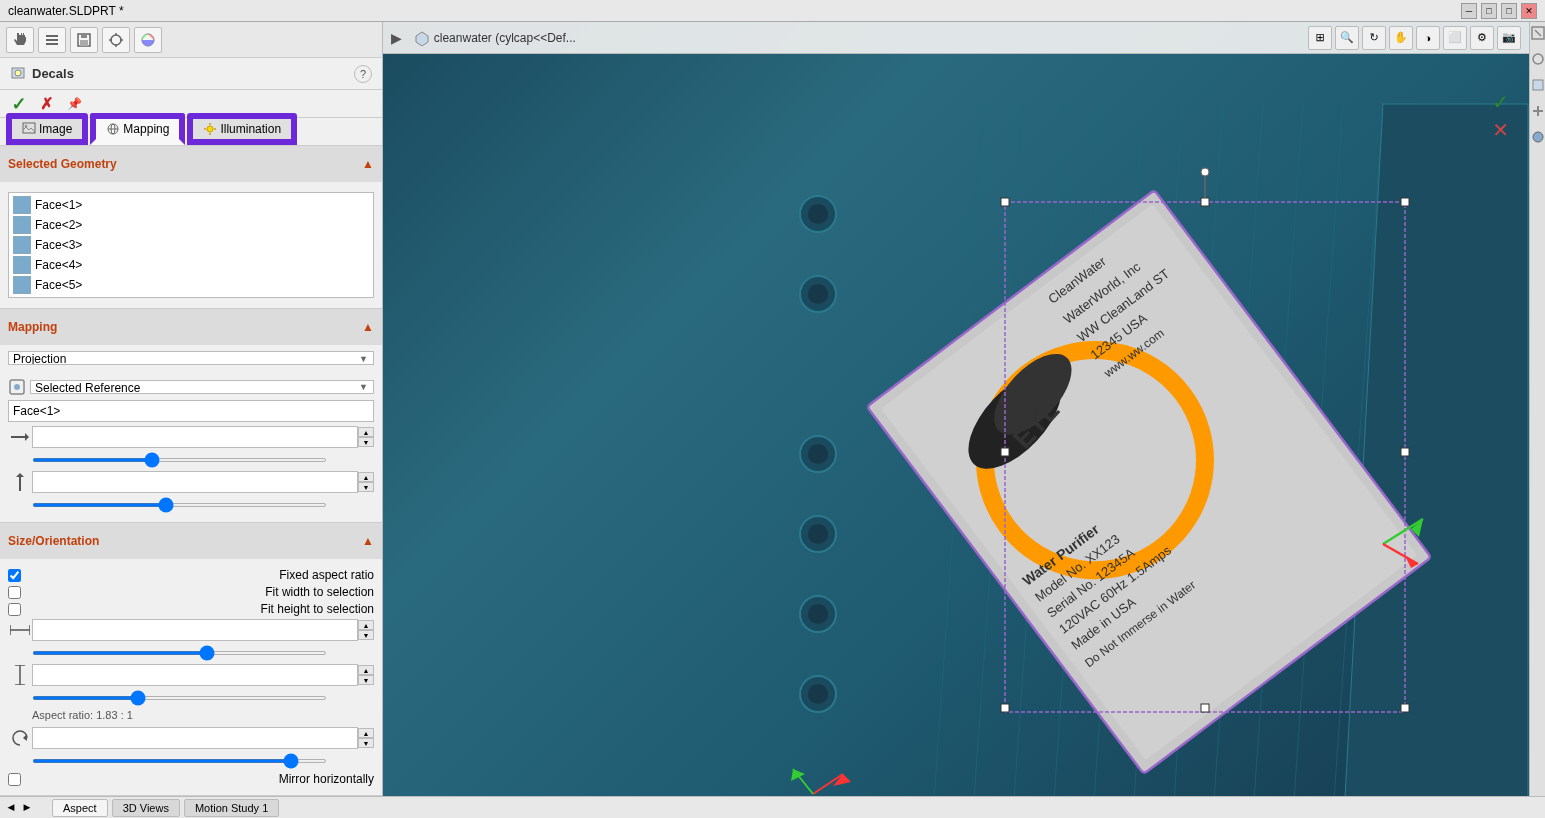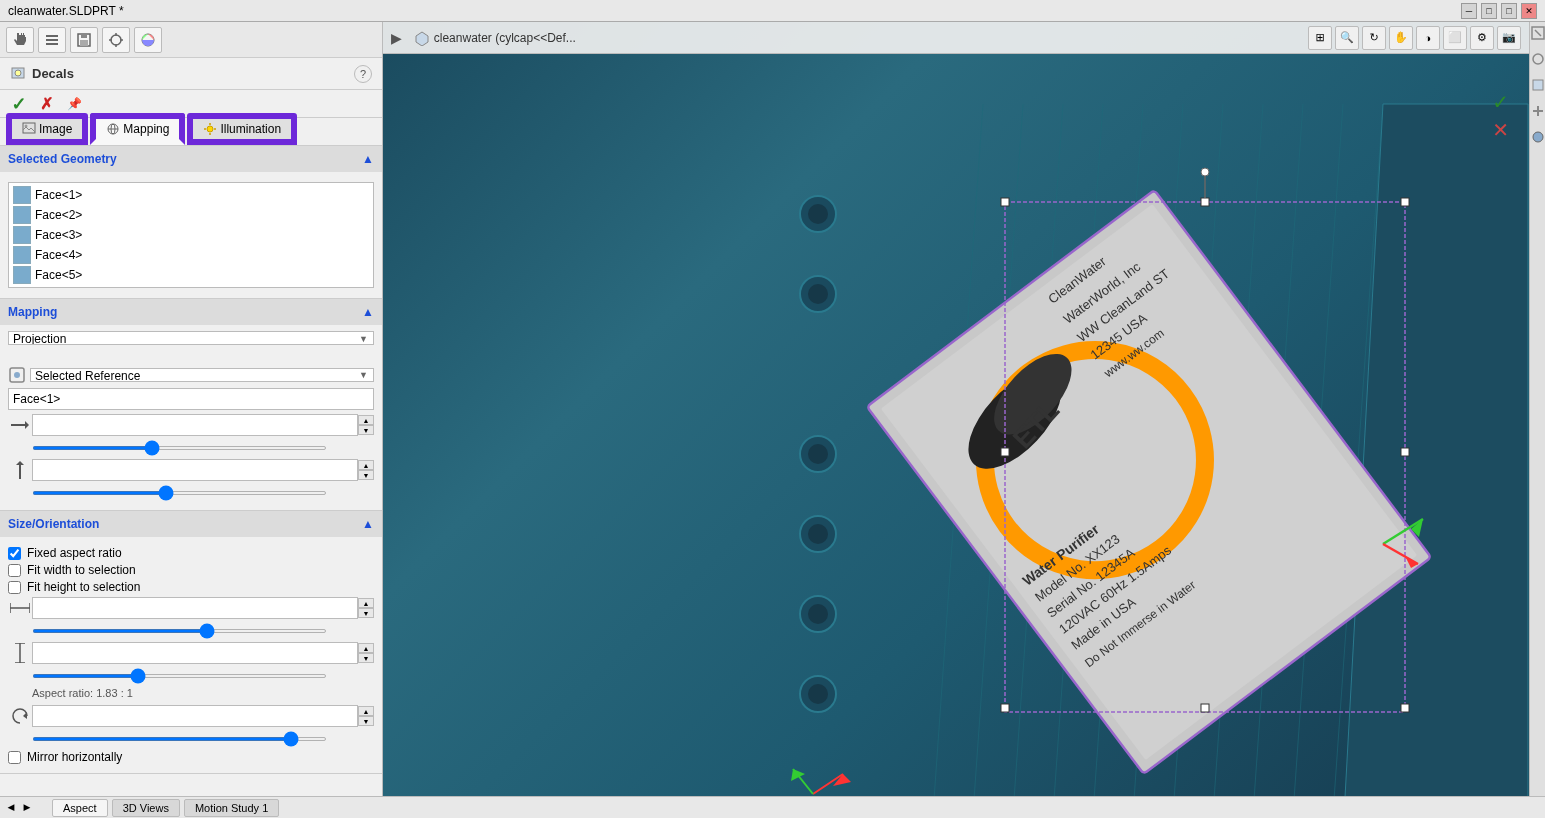--- a/index.html
+++ b/index.html
@@ -60,23 +60,23 @@
     .tab.active { background: #f8f8f8; border-bottom-color: #f8f8f8; }
 
     
     #panel-content { flex: 1; overflow-y: auto; padding: 0; }
 
     
     .section {
       border-bottom: 1px solid #ccc;
     }
     .section-header {
-      height: 26px; background: #dcdcdc; display: flex; align-items: center;
+      height: 36px; background: #dcdcdc; display: flex; align-items: center;
       padding: 0 8px; justify-content: space-between; cursor: pointer;
-      font-size: 12px; font-weight: bold; color: #1d4ed8;
+      font-size: 12px; font-weight: bold; color: #c2410c;
     }
     .section-body { padding: 6px 8px; }
 
     
     #geometry-list {
       border: 1px solid #bbb; background: #fff; min-height: 80px;
       margin: 4px 0; padding: 2px;
     }
     .geo-item { display: flex; align-items: center; gap: 4px; padding: 1px 2px; font-size: 12px; }
     .geo-icon { width: 18px; height: 18px; background: #c8d8e8; border: 1px solid #88aabb; flex-shrink: 0; }
@@ -98,21 +98,21 @@
     .spin-btns { display: flex; flex-direction: column; }
     .spin-btn { width: 16px; height: 10px; border: 1px solid #bbb; background: #e8e8e8; cursor: pointer; display: flex; align-items: center; justify-content: center; font-size: 7px; }
     .slider-row { margin: 2px 0 6px 24px; }
     input[type=range] { width: 100%; height: 4px; cursor: pointer; }
 
     
     .face-input-wrap { margin: 4px 0; }
     .face-input { width: 100%; height: 22px; border: 1px solid #bbb; background: #fff; font-size: 12px; padding: 0 4px; }
 
     
-    .checkbox-row { display: flex; align-items: center; gap: 6px; margin: 3px 0; font-size: 12px; }
+    .checkbox-row { display: flex; align-items: center; gap: 6px; margin: 3px 0; font-size: 12px; justify-content: space-between; }
     .checkbox-row input[type=checkbox] { cursor: pointer; }
 
     
     #bottom-tabs {
       position: absolute; bottom: 0; left: 0; right: 0; height: 22px;
       background: #e8e8e8; border-top: 1px solid #bbb;
       display: flex; align-items: center; padding: 0 8px; gap: 4px;
     }
     .bottom-tab {
       padding: 2px 10px; cursor: pointer; border: 1px solid #bbb;
@@ -313,21 +313,21 @@
 
         <div class="select-wrap">
           <select>
             <option>Projection</option>
             <option>Spherical</option>
             <option>Cylindrical</option>
             <option>Planar</option>
           </select>
         </div>
 
-        <div class="select-wrap" style="margin-top:20px;">
+        <div class="select-wrap" style="margin-top:12px;">
           <div style="display:flex;align-items:center;gap:4px;margin-bottom:2px;">
             <svg width="18" height="18" viewBox="0 0 18 18">
                 <rect x="2" y="2" width="14" height="14" fill="none" stroke="#888" stroke-width="1.5" rx="2"></rect>
                 <circle cx="9" cy="9" r="3" fill="#88aacc"></circle>
               </svg>
             <select style="flex:1;">
               <option>Selected Reference</option>
               <option>Face Normal</option>
               <option>None</option>
             </select>

